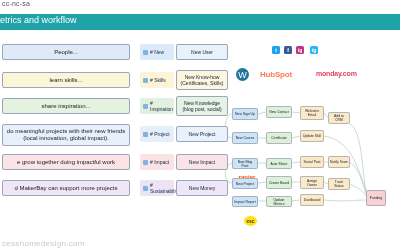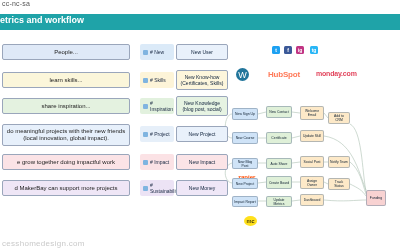--- a/index.html
+++ b/index.html
@@ -4,21 +4,21 @@
 <style>
   html,body{margin:0;padding:0;}
   body{width:400px;height:250px;background:#ffffff;font-family:"Liberation Sans",sans-serif;overflow:hidden;position:relative;}
 
   
   .license-bar{position:absolute;left:0;top:0;width:400px;height:14px;background:#ffffff;}
   .license-text{position:absolute;left:2px;top:0px;font-size:7px;color:#555;letter-spacing:.2px;}
 
   
   .title-bar{position:absolute;left:0;top:14px;width:400px;height:16px;background:#1fa3a8;}
-  .title-text{position:absolute;left:0px;top:15px;font-size:9px;color:#ffffff;font-weight:bold;}
+  .title-text{position:absolute;left:0px;top:15px;font-size:9px;color:#ffffff;font-weight:normal;}
 
   
   .slide{position:absolute;left:0;top:30px;width:400px;height:202px;background:#ffffff;}
 
   
   .pill{position:absolute;height:16px;border:1px solid #9aa6bb;border-radius:2px;
         display:flex;align-items:center;justify-content:center;font-size:6px;color:#222;
         text-align:center;line-height:7px;padding:0 2px;box-sizing:border-box;}
   .pill.wide{left:2px;width:128px;}
 
@@ -151,21 +151,21 @@
   <div class="obox" style="top:124px;background:#fbe4e7;">
     <span>New Impact</span>
   </div>
   <div class="obox" style="top:150px;background:#efe7f7;">
     <span>New Money</span>
   </div>
 
   <div class="wp-circle" style="left:236px;top:38px;">
     <span>W</span>
   </div>
-  <div class="brand" style="left:268px;top:40px;font-size:8px;color:#ff7a59;">
+  <div class="brand" style="left:260px;top:40px;font-size:8px;color:#ff7a59;">
     <span>HubSpot</span>
   </div>
   <div class="brand" style="left:316px;top:40px;font-size:7px;color:#e2445c;">
     <span>monday.com</span>
   </div>
   <div class="zap" style="left:238px;top:144px;">
     <span>zapier</span>
   </div>
   <div class="mc-oval" style="left:244px;top:186px;">
     <span>mc</span>

